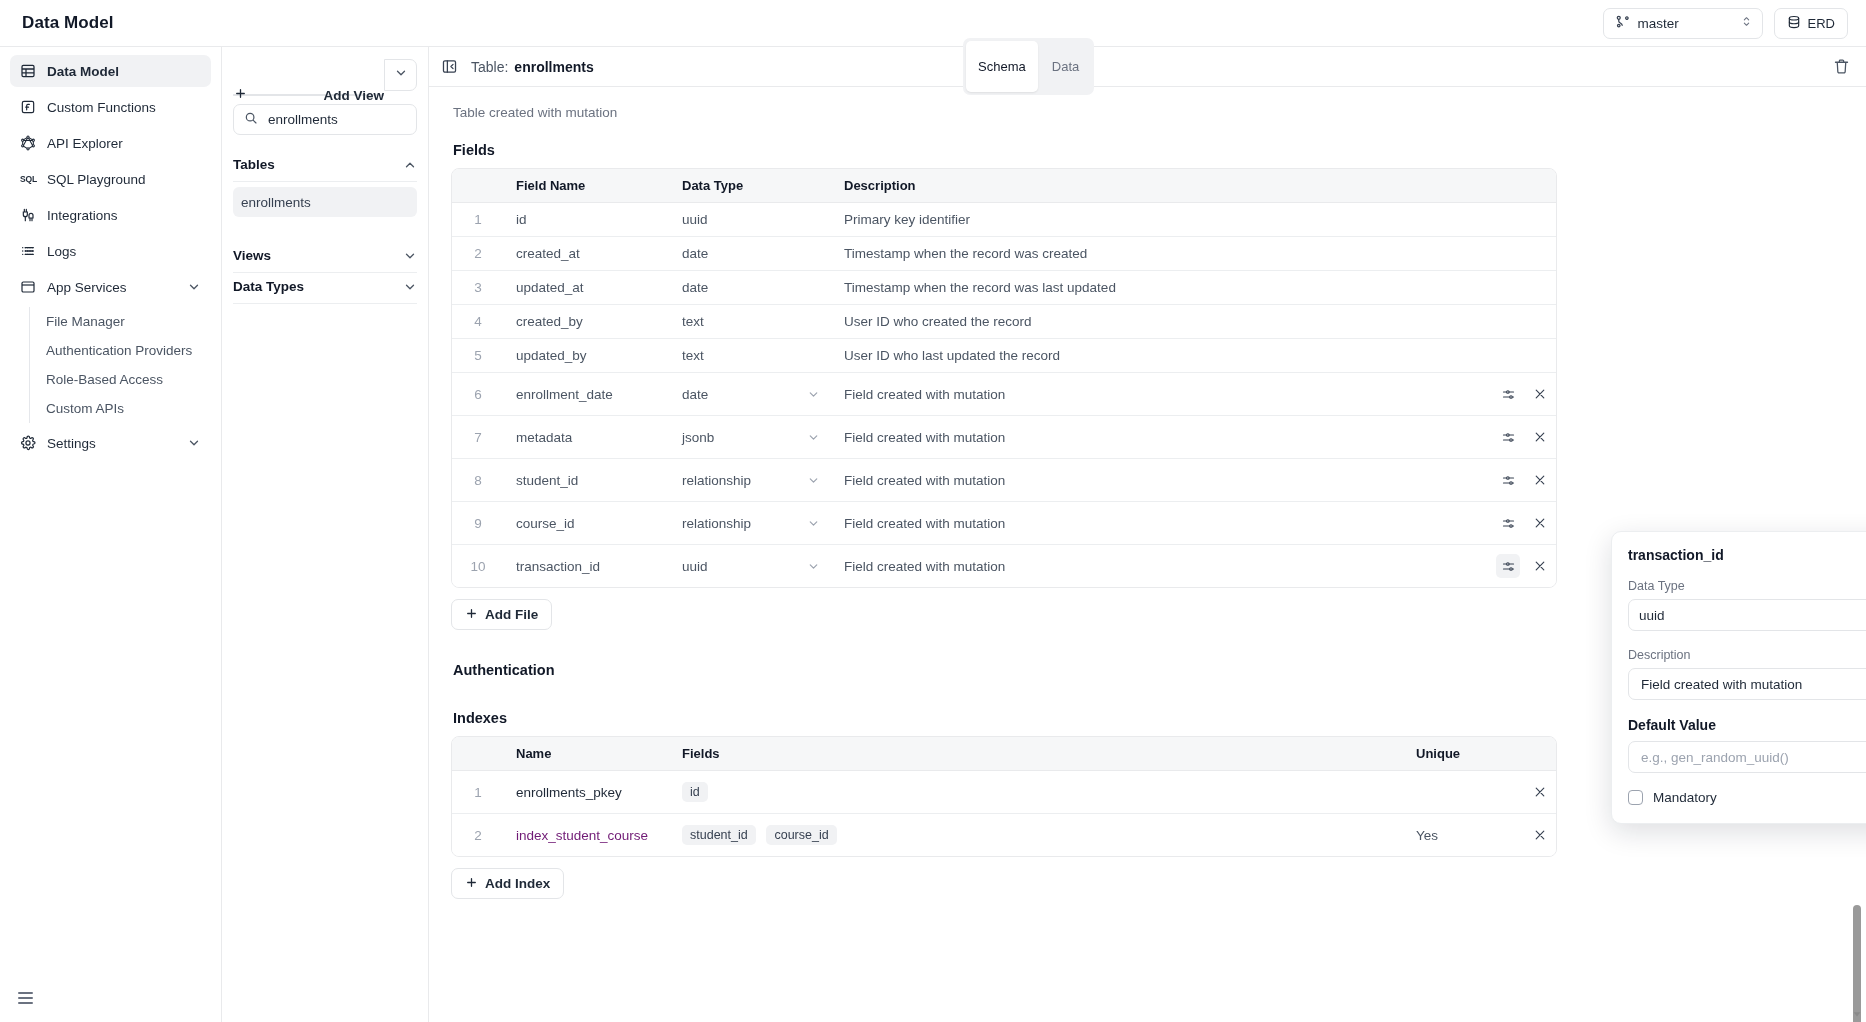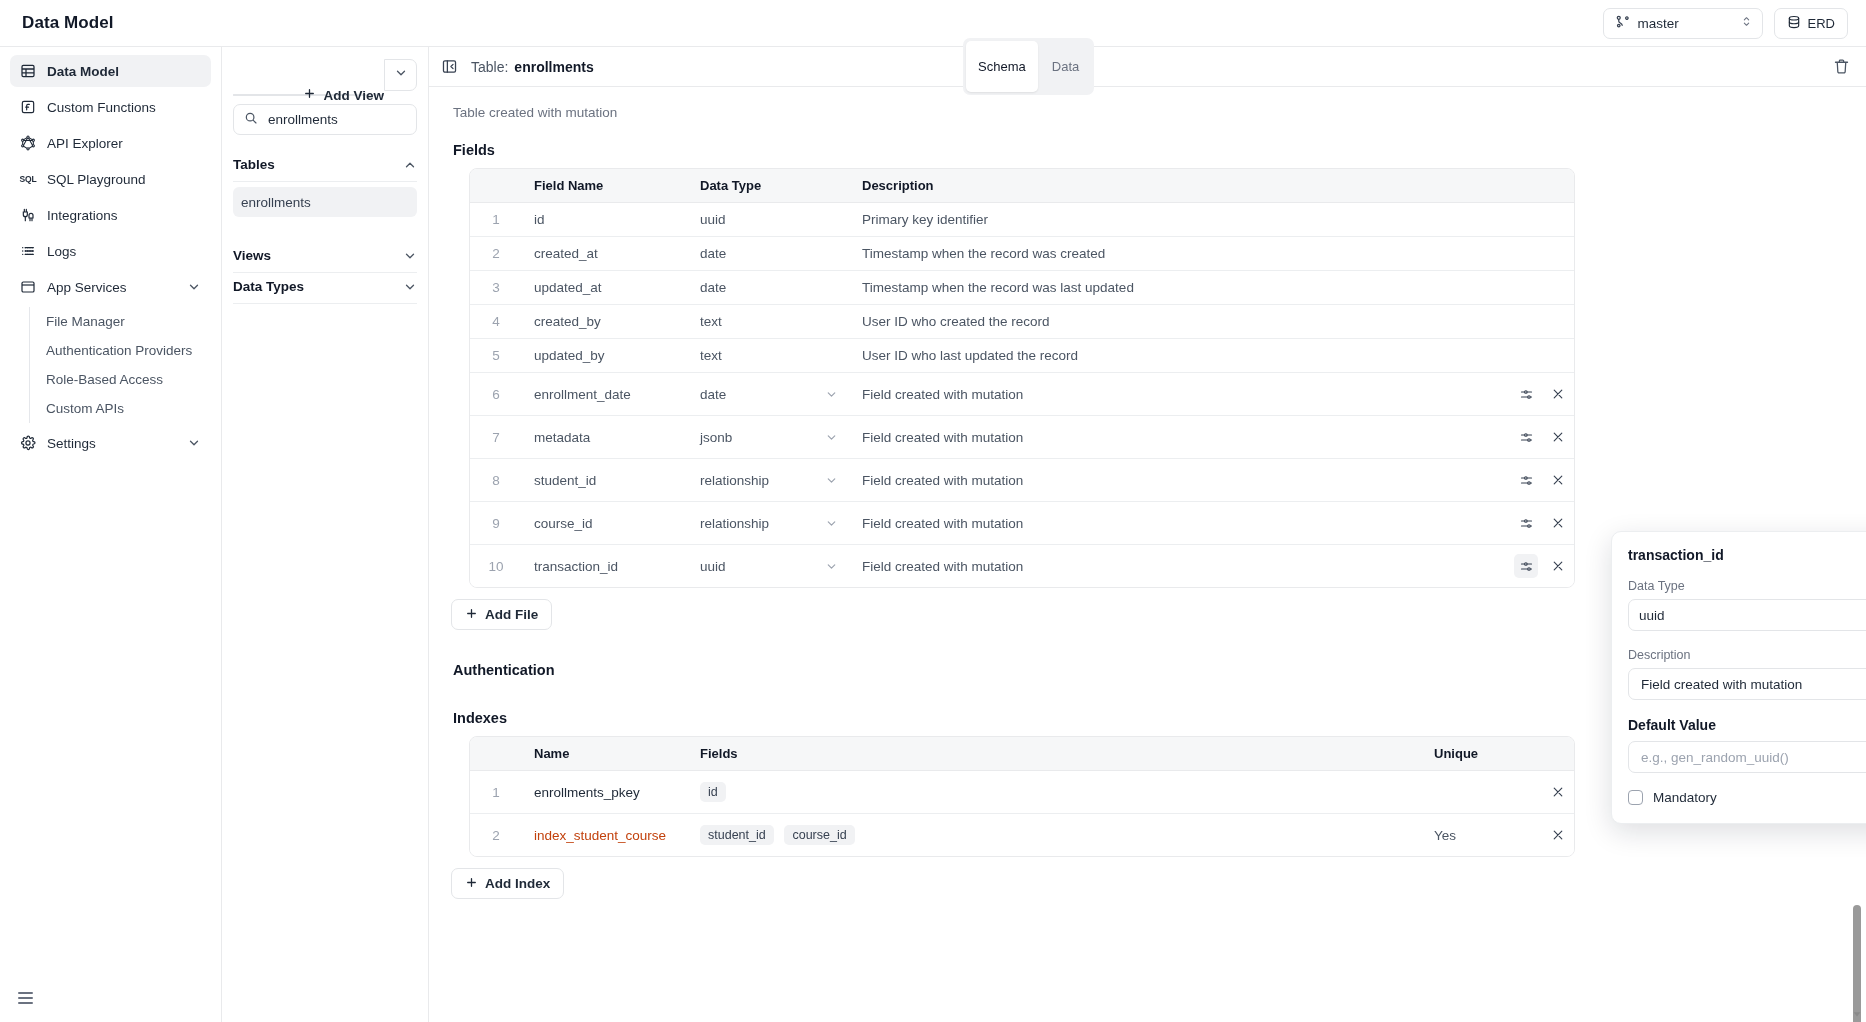--- a/index.html
+++ b/index.html
@@ -51,21 +51,21 @@
     padding: 8px 0 0 0;
     position: relative;
   }
   .nav { padding: 0 10px; }
   .nav-item {
     height: 32px; display: flex; align-items: center; gap: 11px;
     padding: 0 10px; border-radius: 7px; cursor: pointer;
     font-size: 13.5px; color: #1f2937; margin-bottom: 4px;
   }
   .nav-item.active { background: #f1f2f4; font-weight: 600; }
-  .nav-item .ico { width: 16px; height: 16px; display: flex; align-items: center; justify-content: center; color: #1f2937; flex: none;}
+  .nav-item .ico { width: 16px; height: 16px; display: flex; align-items: center; justify-content: flex-start; color: #1f2937; flex: none;}
   .nav-item .chev { margin-left: auto; color: #6b7280; display: flex; }
   .nav-group-children {
     margin: 2px 0 4px 19px;
     padding-left: 14px;
     border-left: 1px solid #e5e7eb;
   }
   .nav-child {
     height: 29px; display: flex; align-items: center;
     font-size: 13.5px; color: #4b5563; cursor: pointer;
     padding-left: 2px;
@@ -79,21 +79,21 @@
   .explorer {
     width: 207px; min-width: 207px;
     border-right: 1px solid #e9eaec;
     background: #fff;
     padding: 12px 11px 0 11px;
   }
   .addview-row { display: flex; height: 32px; margin-bottom: 13px; }
   .addview-btn {
     flex: 1; border: 1px solid #e3e5e8; border-right: none;
     border-radius: 7px 0 0 7px; background: #fff;
-    display: flex; align-items: center; justify-content: flex-end; gap: 7px;
+    display: flex; align-items: center; justify-content: space-between; gap: 7px;
     font-size: 13.5px; font-weight: 600; color: #1f2937; cursor: pointer; margin-top: 35px;
   }
   .addview-caret {
     width: 33px; border: 1px solid #e3e5e8; border-radius: 0 7px 7px 0;
     background: #fff; display: flex; align-items: center; justify-content: center;
     color: #4b5563; cursor: pointer;
   }
   .search-box {
     height: 31px; border: 1px solid #e3e5e8; border-radius: 7px;
     display: flex; align-items: center; gap: 8px; padding: 0 10px;
@@ -136,21 +136,21 @@
   .seg-item.active { background: #fff; color: #111827; box-shadow: 0 1px 2px rgba(0,0,0,.08); }
   .trash-ico { margin-left: auto; color: #4b5563; cursor: pointer; display: flex; }
 
   .scroll-area { flex: 1; overflow: hidden; position: relative; padding: 12px 22px 0 22px; }
   .mutation-note { font-size: 13.5px; color: #6b7280; margin: 6px 0 22px 2px; }
   .section-title { font-size: 14.5px; font-weight: 700; color: #111827; margin: 0 0 10px 2px; }
 
   table.grid {
     width: 1106px; border-collapse: separate; border-spacing: 0;
     border: 1px solid #e9eaec; border-radius: 8px; overflow: hidden;
-    font-size: 13.5px; background: #fff; margin-left: 18px;
+    font-size: 13.5px; background: #fff;
   }
   table.grid th {
     background: #f6f7f8; font-weight: 600; color: #111827;
     text-align: left; padding: 9px 12px; font-size: 13px;
     border-bottom: 1px solid #e9eaec;
   }
   table.grid td {
     padding: 9px 12px; color: #4b5563;
     border-bottom: 1px solid #eceef0; background: #fff;
   }
@@ -725,21 +725,21 @@
                 <td class="col-act">
                   <span class="icon-btn">
                     <svg width="14" height="14" viewBox="0 0 24 24" fill="none" stroke="#374151" stroke-width="2" stroke-linecap="round">
                         <path d="M5.5 5.5l13 13M18.5 5.5l-13 13"></path>
                       </svg>
                   </span>
                 </td>
               </tr>
               <tr>
                 <td class="col-idx">2</td>
-                <td style="color:#c2410c">index_student_course</td>
+                <td style="color:#701a75">index_student_course</td>
                 <td>
                   <span class="chip">student_id</span>
                   <span class="chip">course_id</span>
                 </td>
                 <td>Yes</td>
                 <td class="col-act">
                   <span class="icon-btn">
                     <svg width="14" height="14" viewBox="0 0 24 24" fill="none" stroke="#374151" stroke-width="2" stroke-linecap="round">
                         <path d="M5.5 5.5l13 13M18.5 5.5l-13 13"></path>
                       </svg>

